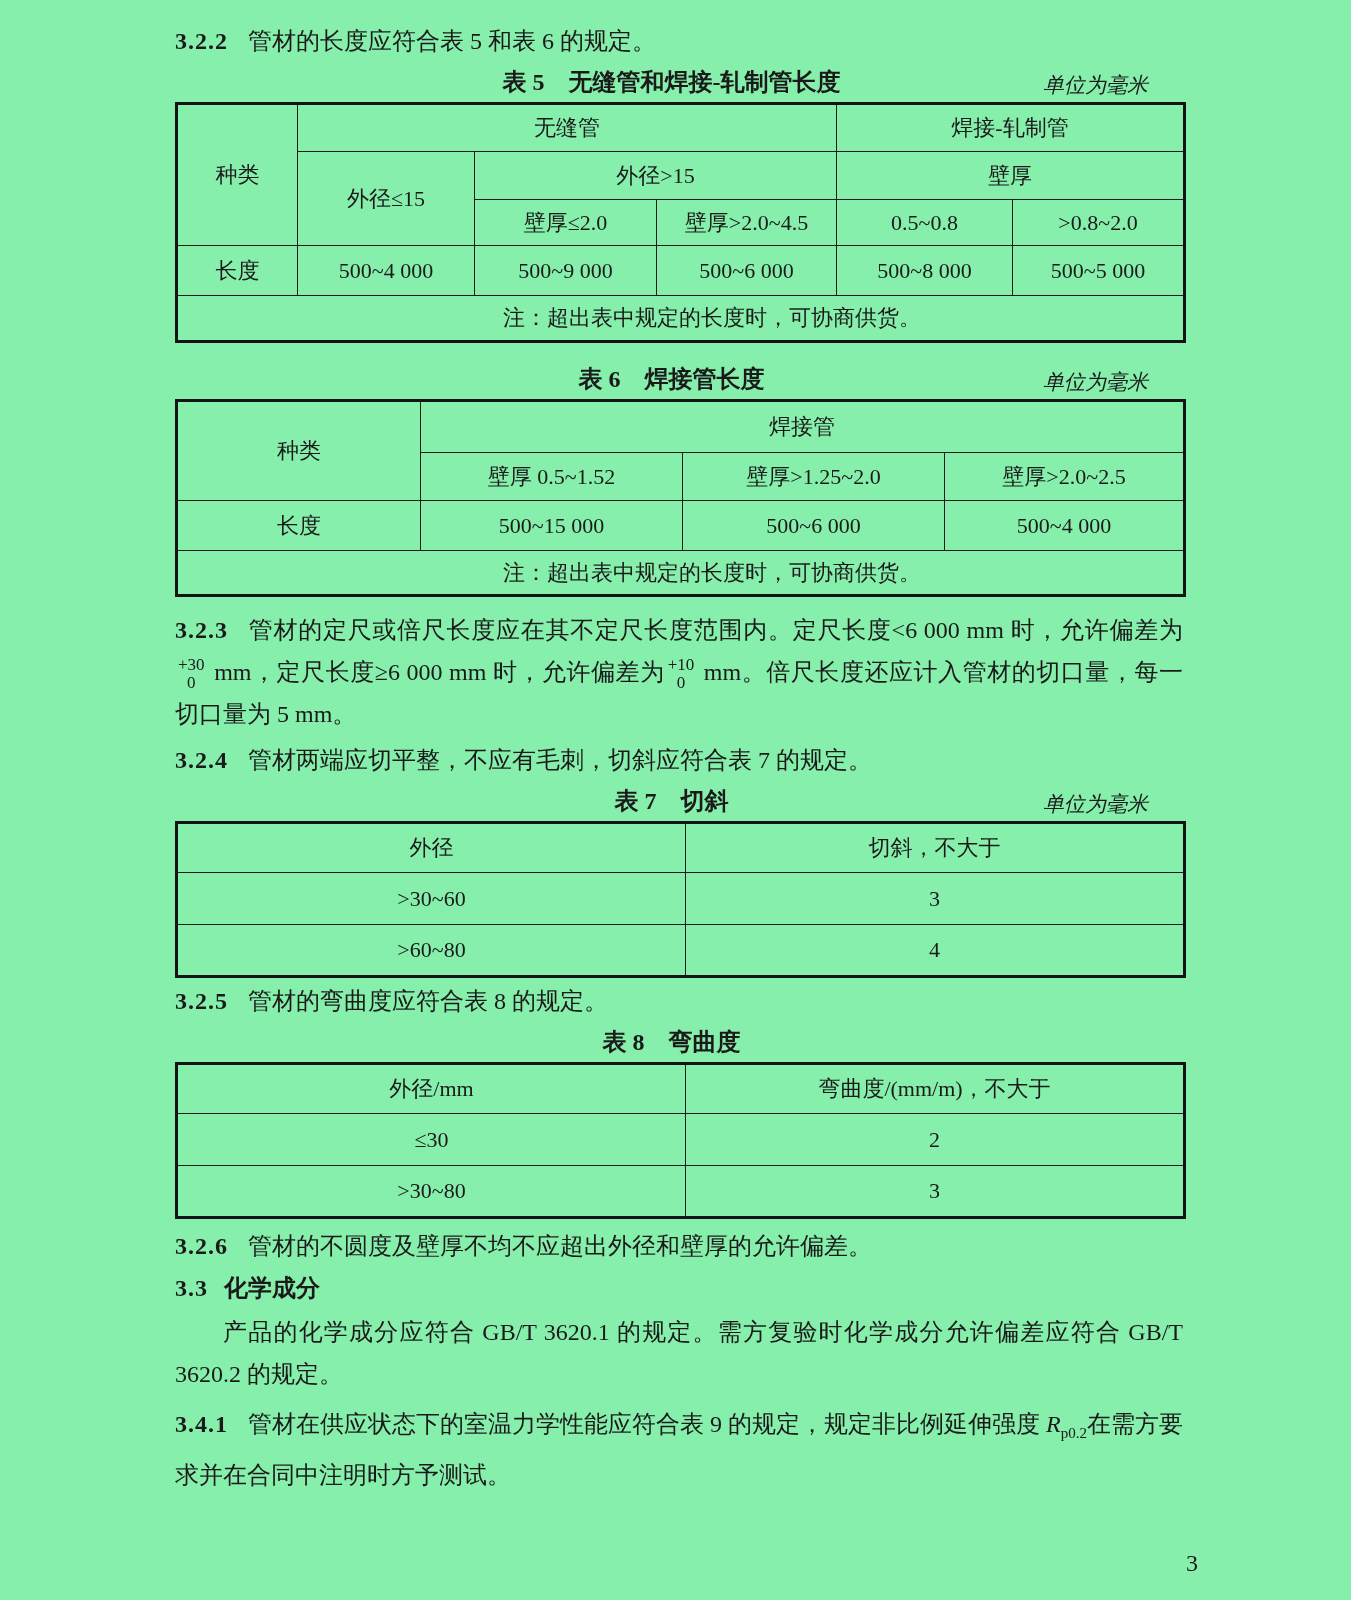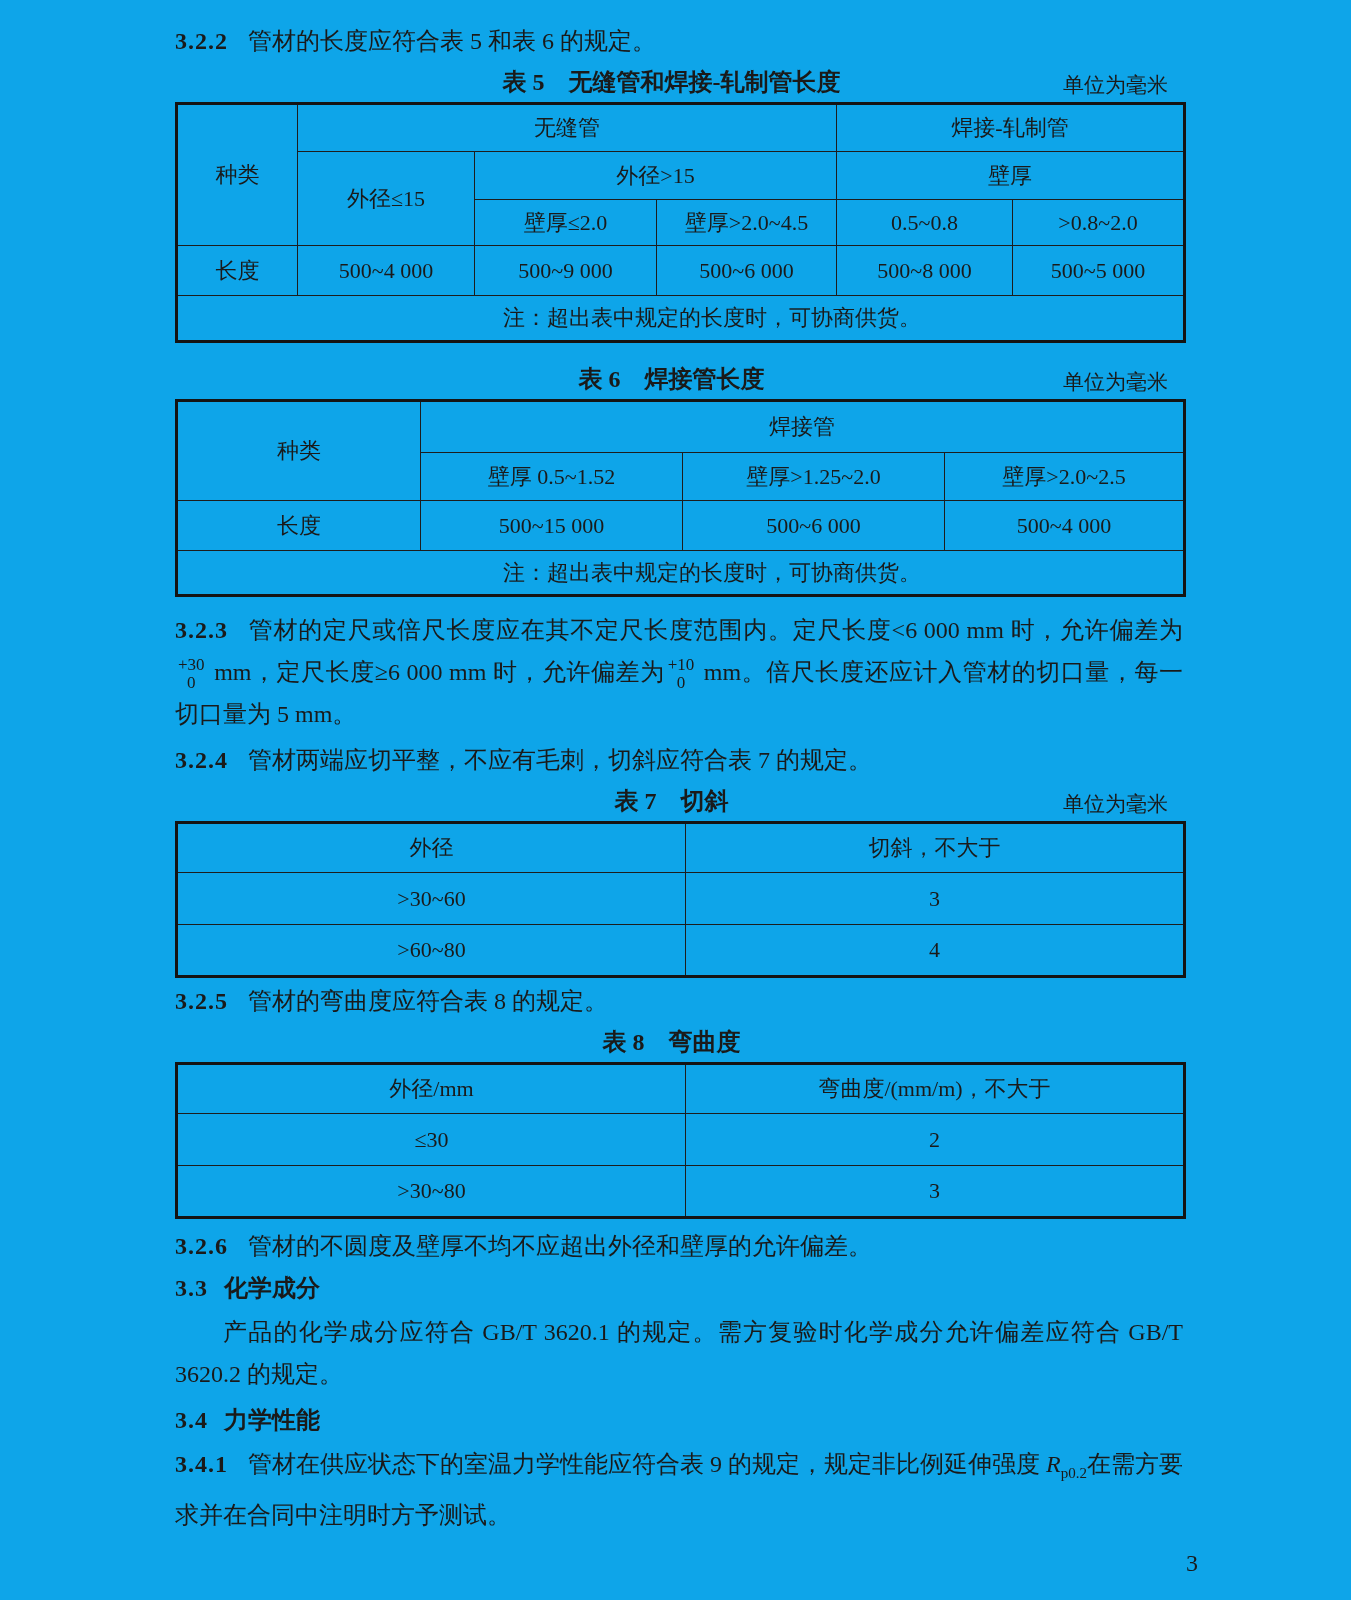--- a/index.html
+++ b/index.html
@@ -1,35 +1,35 @@
 <!DOCTYPE html>
 <html lang="zh"><head>
 <meta charset="utf-8">
 <style>
   html,body { margin:0; padding:0; background:#e8e8e8; }
   .page {
     position:relative;
     width:1351px; height:1600px;
-    background:#0ea5e9;
+    background:#86efac;
     font-family:"Liberation Serif","DejaVu Serif",serif;
     color:#1a1a1a;
     overflow:hidden;
   }
   .content { position:absolute; left:175px; top:24px; width:1008px; }
 
   .para { font-size:24px; line-height:34px; margin:0 0 8px 0; }
   .para.multi { line-height:42px; text-align:justify; }
   .cnum { font-weight:bold; margin-right:20px; letter-spacing:1px; white-space:nowrap; }
   .hsec { font-size:24px; font-weight:bold; line-height:34px; margin:0 0 6px 0; }
   .hsec .cnum { margin-right:16px; }
   .indent { text-indent:2em; }
 
   .caption-row { position:relative; height:32px; margin:0 15px 4px 0; }
   .caption { display:block; text-align:center; font-size:24px; font-weight:bold; line-height:32px; }
-  .unit { position:absolute; right:0; top:5px; font-size:21px; font-weight:normal; }
+  .unit { position:absolute; right:20px; top:5px; font-size:21px; font-weight:normal;font-style:italic; }
 
   table.gbtable {
     border-collapse:collapse; width:1008px; table-layout:fixed;
     font-size:22px; border:3px solid #141414;
   }
   table.gbtable td {
     border:1.5px solid #1d1d1d;
     text-align:center; vertical-align:middle; padding:2px 4px;
     overflow:hidden;
   }
@@ -201,20 +201,19 @@
       </tr>
     </tbody>
       </table>
 
     <p class="para"><span class="cnum">3.2.6</span><span>管材的不圆度及壁厚不均不应超出外径和壁厚的允许偏差。</span></p>
 
     <p class="hsec"><span class="cnum">3.3</span><span>化学成分</span></p>
 
     <p class="para multi indent"><span>产品的化学成分应符合 GB/T 3620.1 的规定。需方复验时化学成分允许偏差应符合 GB/T 3620.2 的规定。</span></p>
 
-    <p class="hsec"><span class="cnum">3.4</span><span>力学性能</span></p>
 
     <p class="para multi"><span class="cnum">3.4.1</span><span>管材在供应状态下的室温力学性能应符合表 9 的规定，规定非比例延伸强度 </span><span class="rsym">R</span><sub class="rsub">p0.2</sub><span>在需方要求并在合同中注明时方予测试。</span></p>
 
   </div>
 
   <div class="pagenum">3</div>
 </div>
 
 </body></html>

